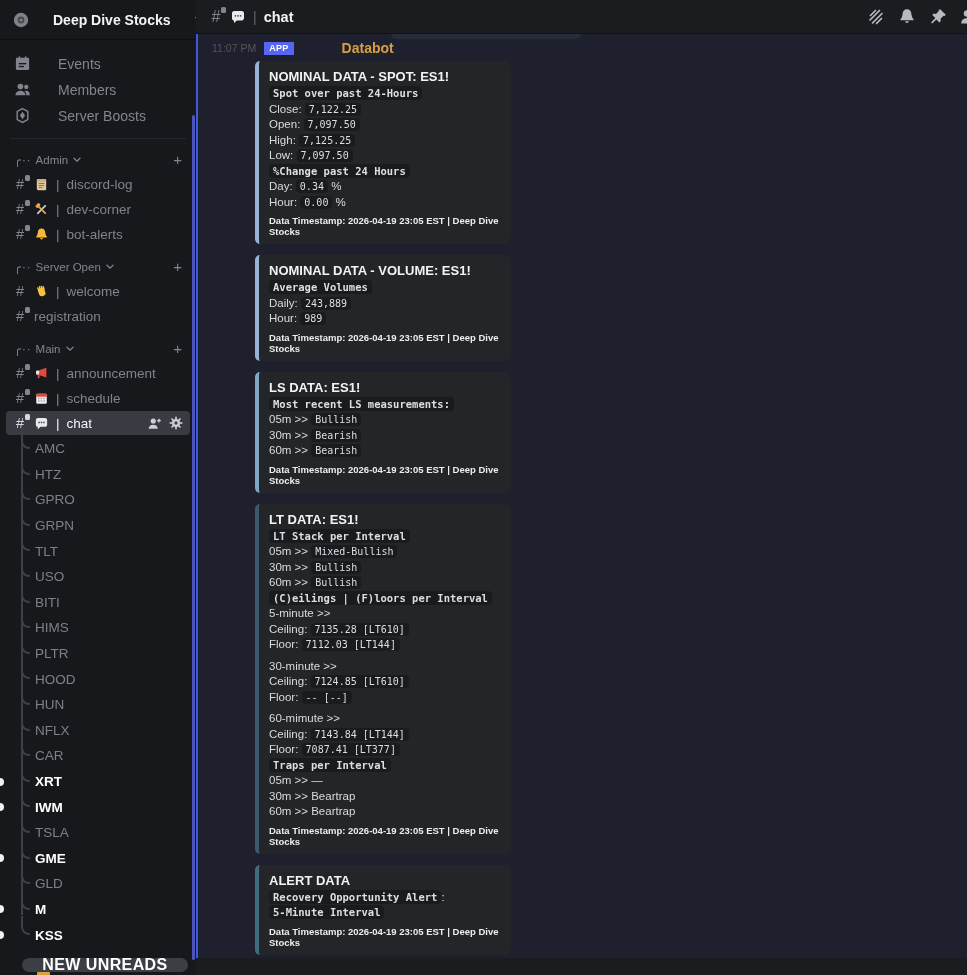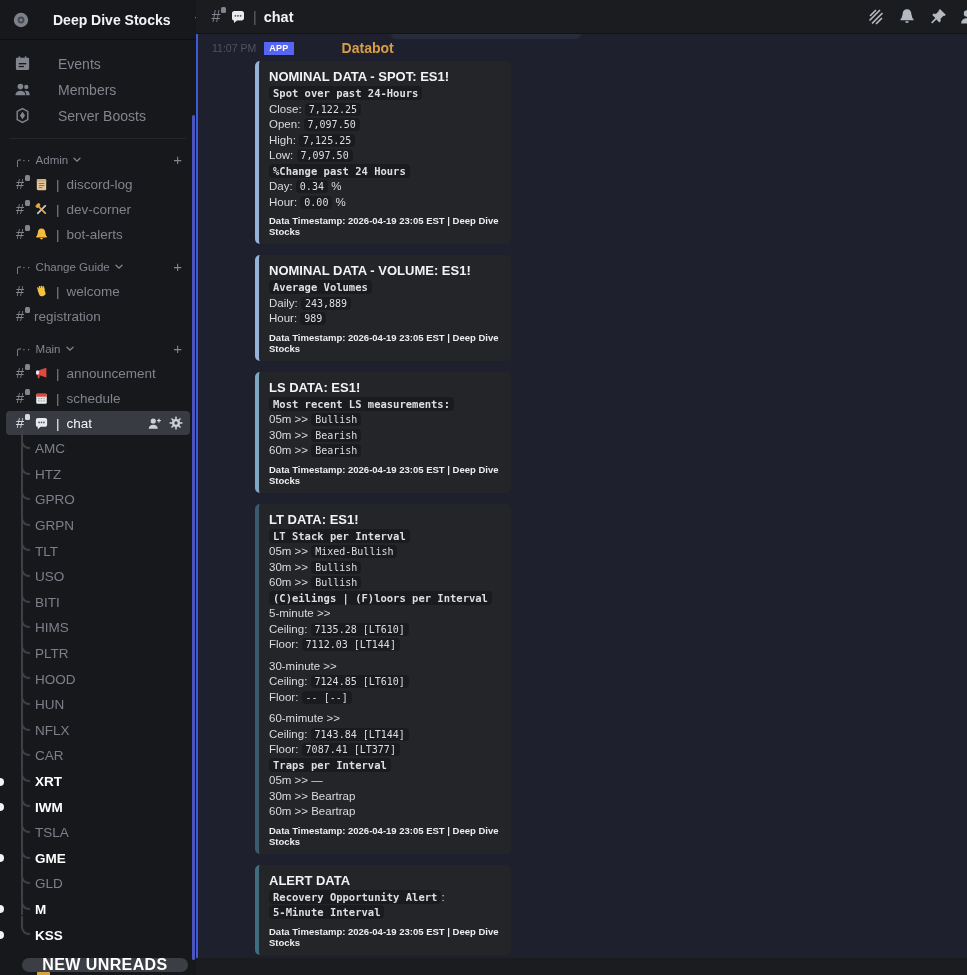--- a/index.html
+++ b/index.html
@@ -203,21 +203,21 @@
                   <path d="M6.5 11.8a1.5 1.5 0 0 0 3 0z"></path>
                 </svg>
               </span>
               <span>|</span>
               <span>bot-alerts</span>
             </div>
           </div>
           <div class="category">
             <div class="cat-head">
               <span class="cat-prefix">╭··</span>
-              <span>Change Guide</span>
+              <span>Server Open</span>
               <span class="icn">
                 <svg width="10" height="10" viewBox="0 0 10 10">
                   <path d="M2 3.2l3 3 3-3" stroke="#82858f" stroke-width="1.3" fill="none" stroke-linecap="round"></path>
                 </svg>
               </span>
               <span class="cat-plus">+</span>
             </div>
             <div class="channel">
               <span class="hash">#</span>
               <span class="icn">

